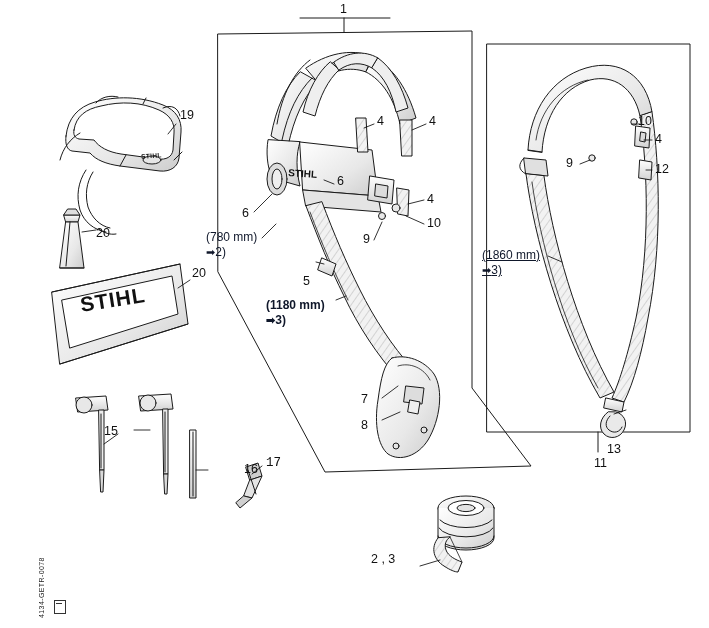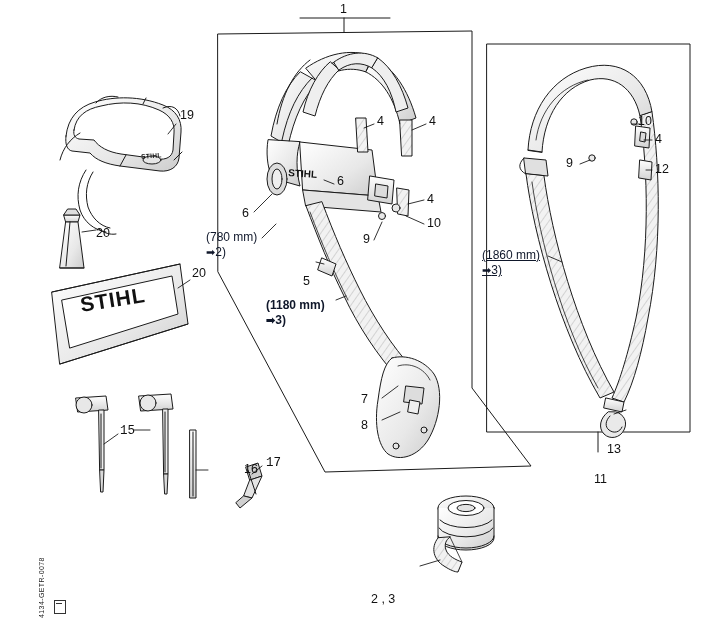--- a/index.html
+++ b/index.html
@@ -272,46 +272,46 @@
         <line x1="262" y1="238" x2="276" y2="224"></line>
 
         <line x1="336" y1="300" x2="346" y2="296"></line>
 
         <line x1="548" y1="256" x2="562" y2="262"></line>
       </g>
     </g>
   </svg>
 
   <div class="lbl" style="left:340px;top:2px;">1</div>
-  <div class="lbl" style="left:594px;top:456px;margin-top:16px;">11</div>
+  <div class="lbl" style="left:594px;top:456px;">11</div>
 
   <div class="lbl" style="left:180px;top:108px;">19</div>
   <div class="lbl" style="left:96px;top:226px;">20</div>
   <div class="lbl" style="left:192px;top:266px;">20</div>
-  <div class="lbl" style="left:120px;top:424px;font-family:Liberation Mono, monospace;">15</div>
+  <div class="lbl" style="left:104px;top:424px;">15</div>
   <div class="lbl" style="left:220px;top:462px;margin-left:24px;">16</div>
   <div class="lbl" style="left:266px;top:456px;font-family:Liberation Mono, monospace;">17</div>
 
   <div class="lbl" style="left:337px;top:174px;">6</div>
   <div class="lbl" style="left:242px;top:206px;">6</div>
   <div class="lbl" style="left:377px;top:114px;">4</div>
   <div class="lbl" style="left:429px;top:114px;">4</div>
   <div class="lbl" style="left:427px;top:192px;">4</div>
   <div class="lbl" style="left:427px;top:216px;">10</div>
   <div class="lbl" style="left:363px;top:232px;">9</div>
   <div class="lbl" style="left:303px;top:274px;">5</div>
   <div class="lbl" style="left:361px;top:392px;">7</div>
   <div class="lbl" style="left:361px;top:418px;">8</div>
 
   <div class="lbl" style="left:638px;top:114px;">10</div>
   <div class="lbl" style="left:655px;top:132px;">4</div>
   <div class="lbl" style="left:655px;top:162px;">12</div>
   <div class="lbl" style="left:566px;top:156px;">9</div>
   <div class="lbl" style="left:607px;top:398px;margin-top:44px;">13</div>
-  <div class="lbl" style="left:371px;top:592px;">2 , 3</div>
+  <div class="lbl" style="left:371px;top:552px;">2 , 3</div>
 
   <div class="dim" style="left:206px;top:230px;">
     <span>(780 mm)</span><br>
     <span class="arrowchar">➡</span><span>2)</span>
   </div>
 
   <div class="dim" style="left:266px;top:298px;font-weight:bold;">
     <span>(1180 mm)</span><br>
     <span class="arrowchar">➡</span><span>3)</span>
   </div>

